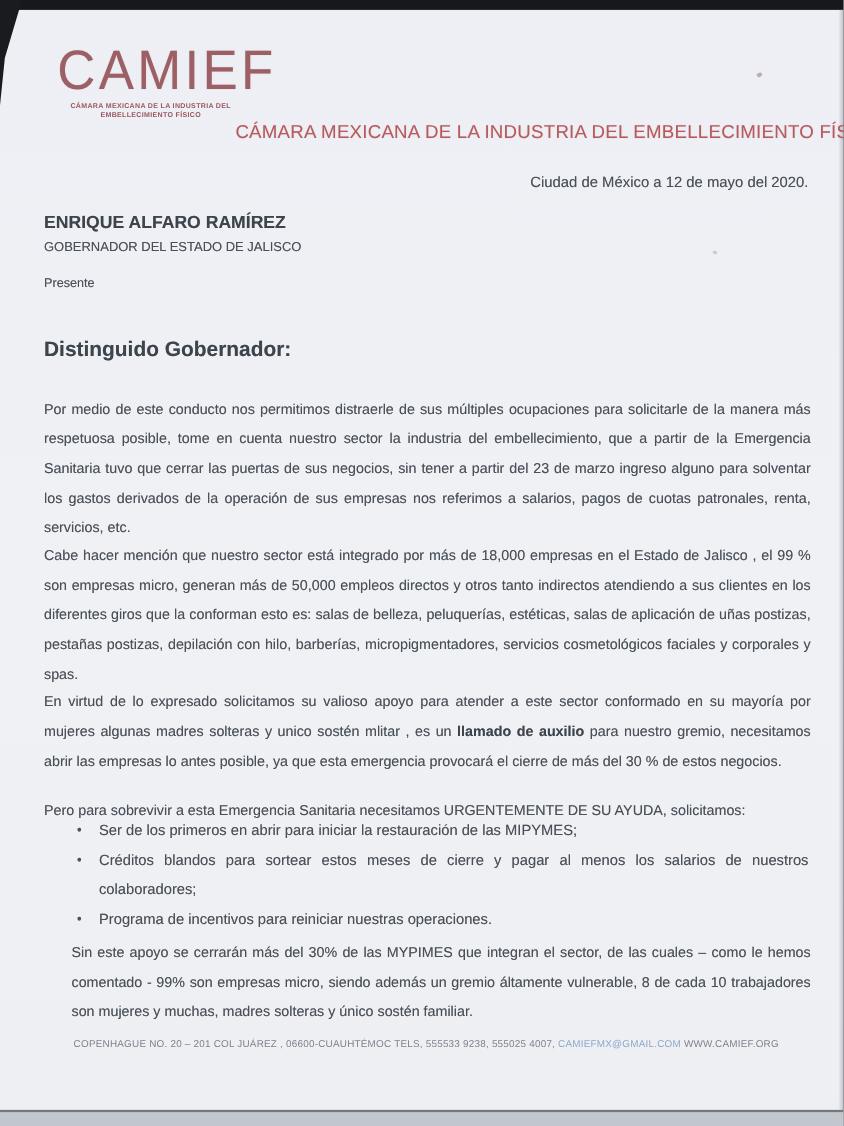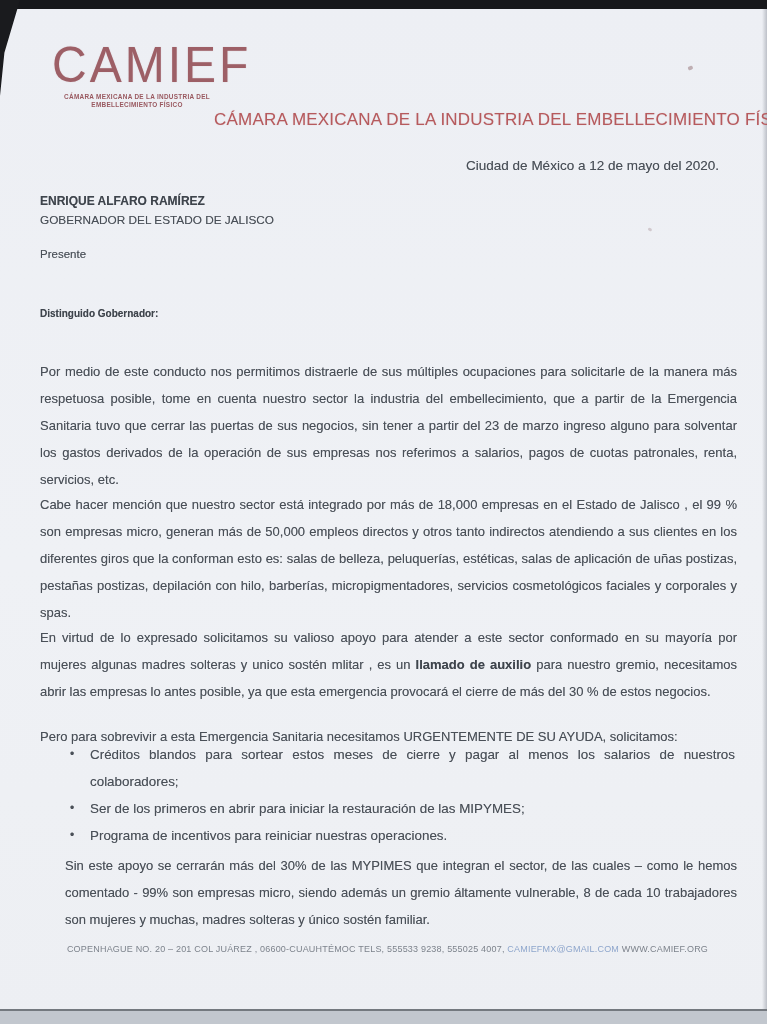--- a/index.html
+++ b/index.html
@@ -57,26 +57,26 @@
   }
   .header-subtitle{
     position:absolute;left:214px;top:110px;
     font-size:17px;line-height:19px;color:#b65a5d;
     letter-spacing:.2px;white-space:nowrap;
     text-shadow:0 0 1px rgba(182,90,93,.3);
   }
 
   
   .txt{color:#4a5058;text-shadow:0 0 .6px rgba(74,80,88,.5);}
-  .dateline{position:absolute;top:158px;left:40px;right:48px;text-align:right;font-size:13.5px;}
+  .dateline{position:absolute;top:158px;left:40px;right:32px;text-align:right;font-size:13.5px;}
   .recipient{position:absolute;top:194px;left:40px;}
-  .recipient-name{font-size:12px;font-weight:700;color:#3e444c;}
+  .recipient-name{font-size:16px;font-weight:700;color:#3e444c;}
   .recipient-title{margin-top:5px;font-size:11.8px;}
   .presente{margin-top:21px;font-size:11.5px;}
-  .salutation{position:absolute;top:308px;left:40px;font-size:10px;font-weight:700;color:#3e444c;}
+  .salutation{position:absolute;top:308px;left:40px;font-size:19px;font-weight:700;color:#3e444c;}
 
   .para{
     position:absolute;left:40px;right:30px;
     font-size:13px;line-height:27px;text-align:justify;
   }
   .p1{top:345px;}
   .p2{top:478px;}
   .p3{top:611px;}
   .p4{top:710px;}
   .p3 .bold{font-weight:700;color:#3e444c;}
@@ -138,22 +138,22 @@
 
     <p class="para txt p1">Por medio de este conducto nos permitimos distraerle de sus múltiples ocupaciones para solicitarle de la manera más respetuosa posible, tome en cuenta nuestro sector la industria del embellecimiento, que a partir de la Emergencia  Sanitaria tuvo que cerrar las puertas de sus negocios, sin tener a partir del 23 de marzo ingreso alguno para solventar los gastos derivados de la operación de sus empresas nos referimos a salarios, pagos de cuotas patronales, renta, servicios, etc.</p>
 
     <p class="para txt p2">Cabe hacer mención que nuestro sector está integrado por más de 18,000 empresas en el Estado de Jalisco , el 99 % son empresas micro, generan más de 50,000 empleos directos y otros tanto indirectos  atendiendo a sus clientes en los diferentes giros que la conforman esto es: salas de belleza, peluquerías, estéticas, salas de aplicación de uñas postizas, pestañas postizas, depilación con hilo, barberías, micropigmentadores, servicios cosmetológicos faciales y corporales y spas.</p>
 
     <p class="para txt p3"><span>En virtud de lo expresado  solicitamos su valioso apoyo para atender a este sector conformado en su mayoría por mujeres algunas madres solteras y unico sostén mlitar , es un </span><span class="bold">llamado de auxilio</span><span> para nuestro gremio, necesitamos abrir las empresas lo antes posible, ya que esta emergencia provocará el cierre de más del 30 % de estos negocios.</span></p>
 
     <p class="para txt p4">Pero para sobrevivir a esta Emergencia Sanitaria necesitamos URGENTEMENTE DE SU AYUDA, solicitamos:</p>
 
     <ul class="bullets txt">
+      <li>Ser de los primeros en abrir para iniciar la restauración de las MIPYMES;</li>
       <li>Créditos blandos para sortear estos meses de cierre y pagar al menos los salarios de nuestros colaboradores;</li>
-      <li>Ser de los primeros en abrir para iniciar la restauración de las MIPYMES;</li>
       <li>Programa de incentivos para reiniciar nuestras operaciones.</li>
     </ul>
 
     <p class="para txt p5">Sin este apoyo se cerrarán más del 30% de las MYPIMES que integran el sector, de las cuales – como le hemos comentado - 99% son empresas micro,  siendo además un gremio áltamente vulnerable, 8 de cada 10 trabajadores son  mujeres y muchas, madres solteras y único sostén familiar.</p>
 
     <div class="footer"><span>COPENHAGUE NO. 20 – 201 COL JUÁREZ , 06600-CUAUHTÉMOC TELS, 555533 9238,  555025 4007, </span><span class="email">CAMIEFMX@GMAIL.COM</span><span> WWW.CAMIEF.ORG</span></div>
 
   </div>
 </div>
 

